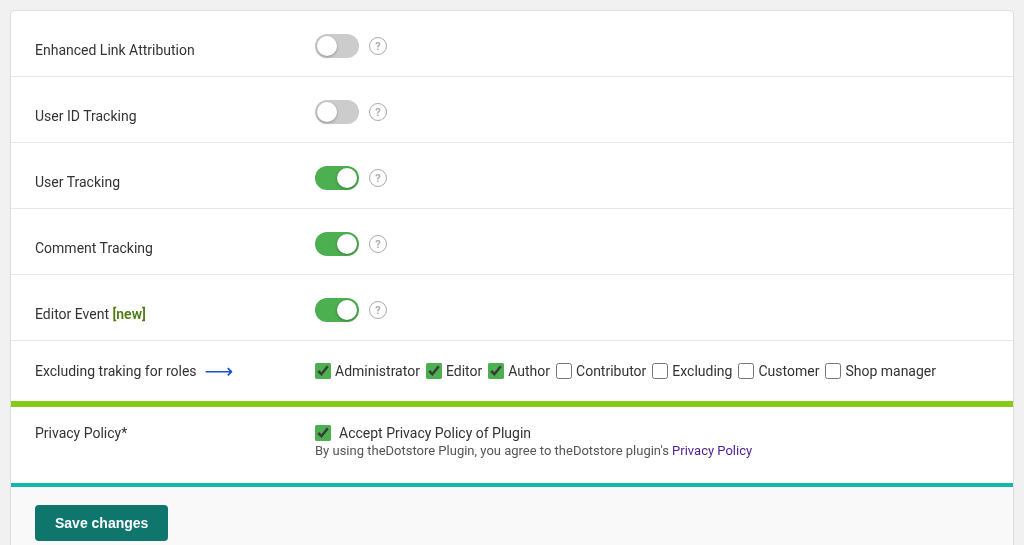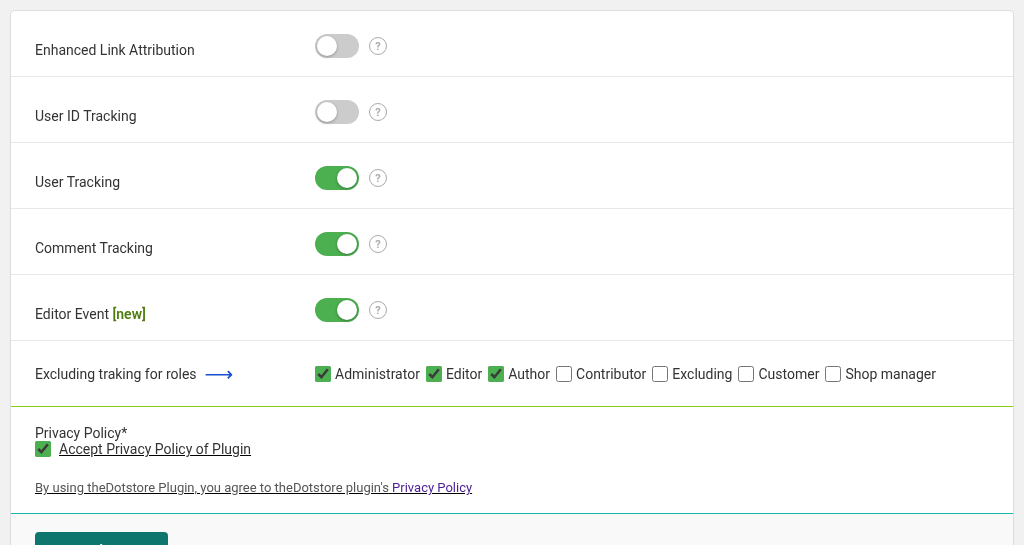--- a/index.html
+++ b/index.html
@@ -89,21 +89,21 @@
       font-weight: 700;
       cursor: pointer;
       flex-shrink: 0;
     }
 
     
     .roles-row {
       display: flex;
       align-items: center;
       padding: 18px 24px;
-      border-bottom: 1px solid #84cc16;
+      border-bottom: 6px solid #84cc16;
       min-height: 66px;
     }
     .roles-label {
       width: 280px;
       flex-shrink: 0;
       font-size: 14px;
       color: #333;
       display: flex;
       align-items: center;
       gap: 8px;
@@ -131,36 +131,34 @@
       height: 16px;
       accent-color: #4caf50;
       cursor: pointer;
     }
 
     
     .privacy-row {
       display: flex;
       align-items: flex-start;
       padding: 18px 24px;
-      border-bottom: 1px solid #14b8a6;
+      border-bottom: 4px solid #14b8a6;
       min-height: 80px;
-      flex-direction: column;
     }
     .privacy-label {
       width: 280px;
       flex-shrink: 0;
       font-size: 14px;
       color: #333;
     }
     .privacy-control {
       flex: 1;
       display: flex;
       flex-direction: column;
-      gap: 23px;
-      text-decoration: underline;
+      gap: 2px;
     }
     .privacy-checkbox-row {
       display: flex;
       align-items: center;
       gap: 8px;
     }
     .privacy-checkbox-row input[type="checkbox"] {
       width: 16px;
       height: 16px;
       accent-color: #4caf50;

